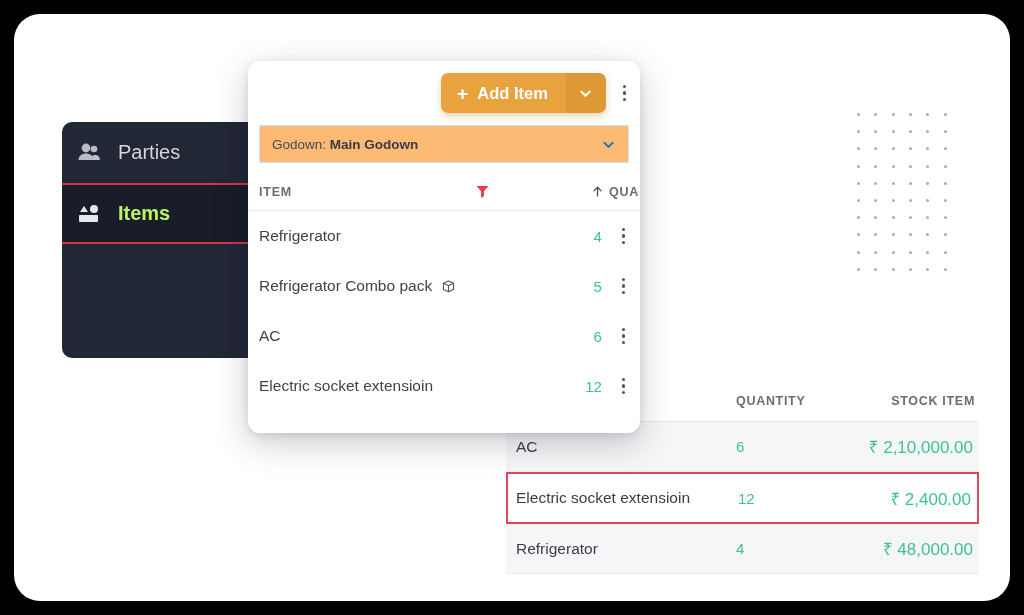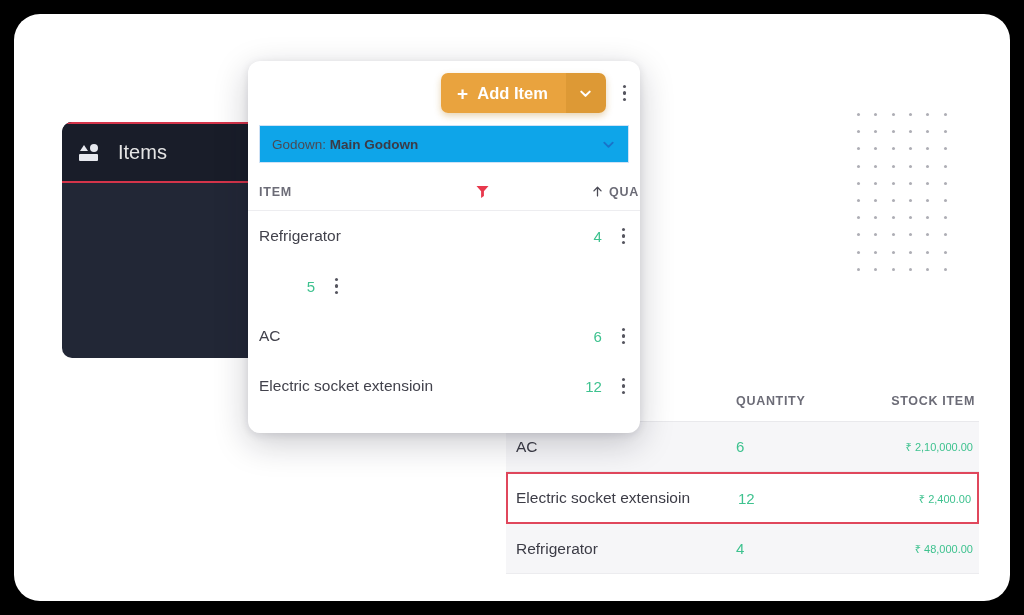--- a/index.html
+++ b/index.html
@@ -77,21 +77,21 @@
     flex: 0 0 230px;
     padding-left: 10px;
     font-size: 15.5px; color: #3c3c46;
   }
   .st-row .c-qty {
     flex: 0 0 110px;
     font-size: 15px; color: #3ec28f;
   }
   .st-row .c-val {
     flex: 1; text-align: right; padding-right: 6px;
-    font-size: 11px; color: #3ec28f; white-space: nowrap;
+    font-size: 17px; color: #3ec28f; white-space: nowrap;
   }
   .st-row.highlight .c-name { padding-left: 8px; }
 
   
   .sidebar {
     position: absolute;
     left: 48px; top: 108px;
     width: 196px; height: 236px;
     background: #222736;
     border-radius: 10px;
@@ -102,21 +102,21 @@
     height: 61px;
     padding-left: 14px;
     color: #c9ccd6;
   }
   .side-item .s-label {
     font-size: 20px;
     margin-left: 16px;
     color: #d3d6de;
   }
   .side-item.active { background: #191d29; }
-  .side-item.active .s-label { color: #e5e5e5; font-weight: normal; }
+  .side-item.active .s-label { color: #bef264; font-weight: bold; }
   .side-item.active { border-top: 2px solid #d4344a; border-bottom: 2px solid #d4344a; }
   .side-icon { width: 26px; height: 26px; flex: 0 0 26px; position: relative; }
   .side-item .s-label-wrap { position: relative; display: flex; align-items: center; }
   .cursor-mark {
     position: absolute;
     left: -11px; top: -8px;
     width: 0; height: 0;
     border-left: 6px solid #e32c3f;
     border-bottom: 8px solid transparent;
     transform: rotate(-18deg);
@@ -157,21 +157,21 @@
   }
   .kebab {
     display: flex; flex-direction: column; gap: 3px;
     margin-left: 13px; padding: 4px;
   }
   .kebab i { width: 3.2px; height: 3.2px; border-radius: 50%; background: #55555f; display: block; }
 
   .godown-bar {
     margin: 0 11px;
     height: 38px;
-    background: #0ea5e9;
+    background: #fdba74;
     border: 1px solid #cfe2f6;
     border-radius: 0;
     display: flex; align-items: center;
     padding: 0 12px;
   }
   .godown-text { flex: 1; font-size: 13.5px; font-weight: bold; color: #3b3b46; }
   .godown-text .g-prefix { font-weight: normal; color: #4a4a55; }
 
   .popup-colhead {
     display: flex; align-items: center;
@@ -307,20 +307,33 @@
 
       <div class="st-row">
         <div class="c-name">Refrigerator</div>
         <div class="c-qty">4</div>
         <div class="c-val">₹ 48,000.00</div>
       </div>
     </div>
 
     <div class="sidebar">
 
+      <div class="side-item">
+        <span class="side-icon">
+          <svg viewBox="0 0 26 26" width="26" height="26">
+            <circle cx="10" cy="8" r="4.4" fill="#b9bcc6"></circle>
+            <circle cx="18" cy="9" r="3.3" fill="#b9bcc6"></circle>
+            <path d="M2.5 20c0-4 3.4-6.4 7.5-6.4s7.5 2.4 7.5 6.4z" fill="#b9bcc6"></path>
+            <path d="M14.5 20c0-3 2.2-5 5-5s4.5 2 4.5 5z" fill="#b9bcc6"></path>
+          </svg>
+        </span>
+        <span class="s-label-wrap">
+            <span class="s-label">Parties</span>
+          </span>
+      </div>
 
       <div class="side-item active">
         <span class="side-icon">
           <svg viewBox="0 0 26 26" width="26" height="26">
             <path d="M4 11 L8 5 L12 11 Z" fill="#e6e8ee"></path>
             <circle cx="18" cy="8" r="4" fill="#e6e8ee"></circle>
             <rect x="3" y="14" width="19" height="7" rx="1" fill="#e6e8ee"></rect>
           </svg>
         </span>
         <span class="s-label-wrap">
@@ -381,20 +394,27 @@
           </div>
         <div class="pr-qty">4</div>
         <div class="pr-kebab">
             <i></i>
             <i></i>
             <i></i>
           </div>
       </div>
 
       <div class="popup-row">
+        <div class="pr-name">
+          <span>Refrigerator Combo pack</span>
+          <svg class="box-icon" viewBox="0 0 16 16">
+            <path d="M2.6 4.6L8 2.2l5.4 2.4v6.6L8 13.6 2.6 11.2z" fill="none" stroke="#55555f" stroke-width="1.2" stroke-linejoin="round"></path>
+            <path d="M2.6 4.6L8 7v6.6M8 7l5.4-2.4" fill="none" stroke="#55555f" stroke-width="1.2" stroke-linejoin="round"></path>
+          </svg>
+        </div>
         <div class="pr-qty">5</div>
         <div class="pr-kebab">
             <i></i>
             <i></i>
             <i></i>
           </div>
       </div>
 
       <div class="popup-row">
         <div class="pr-name">

